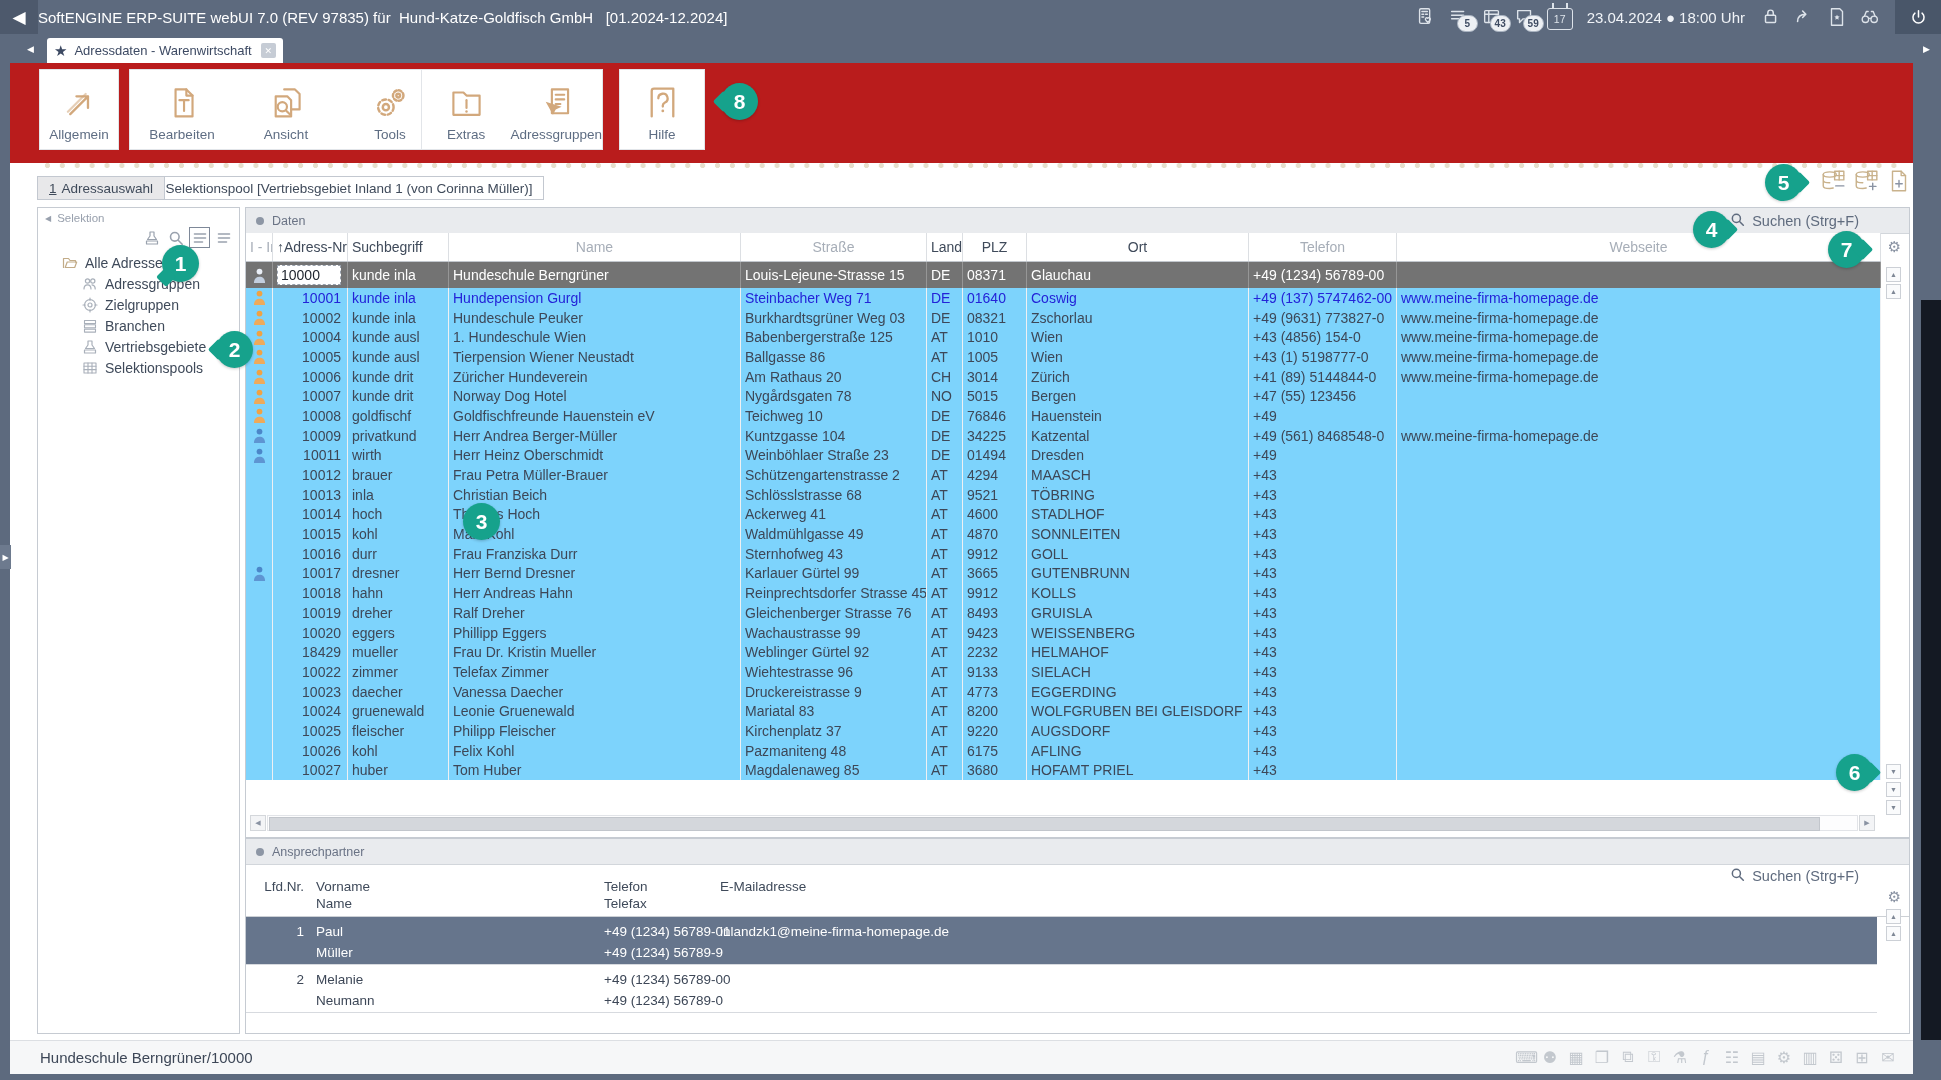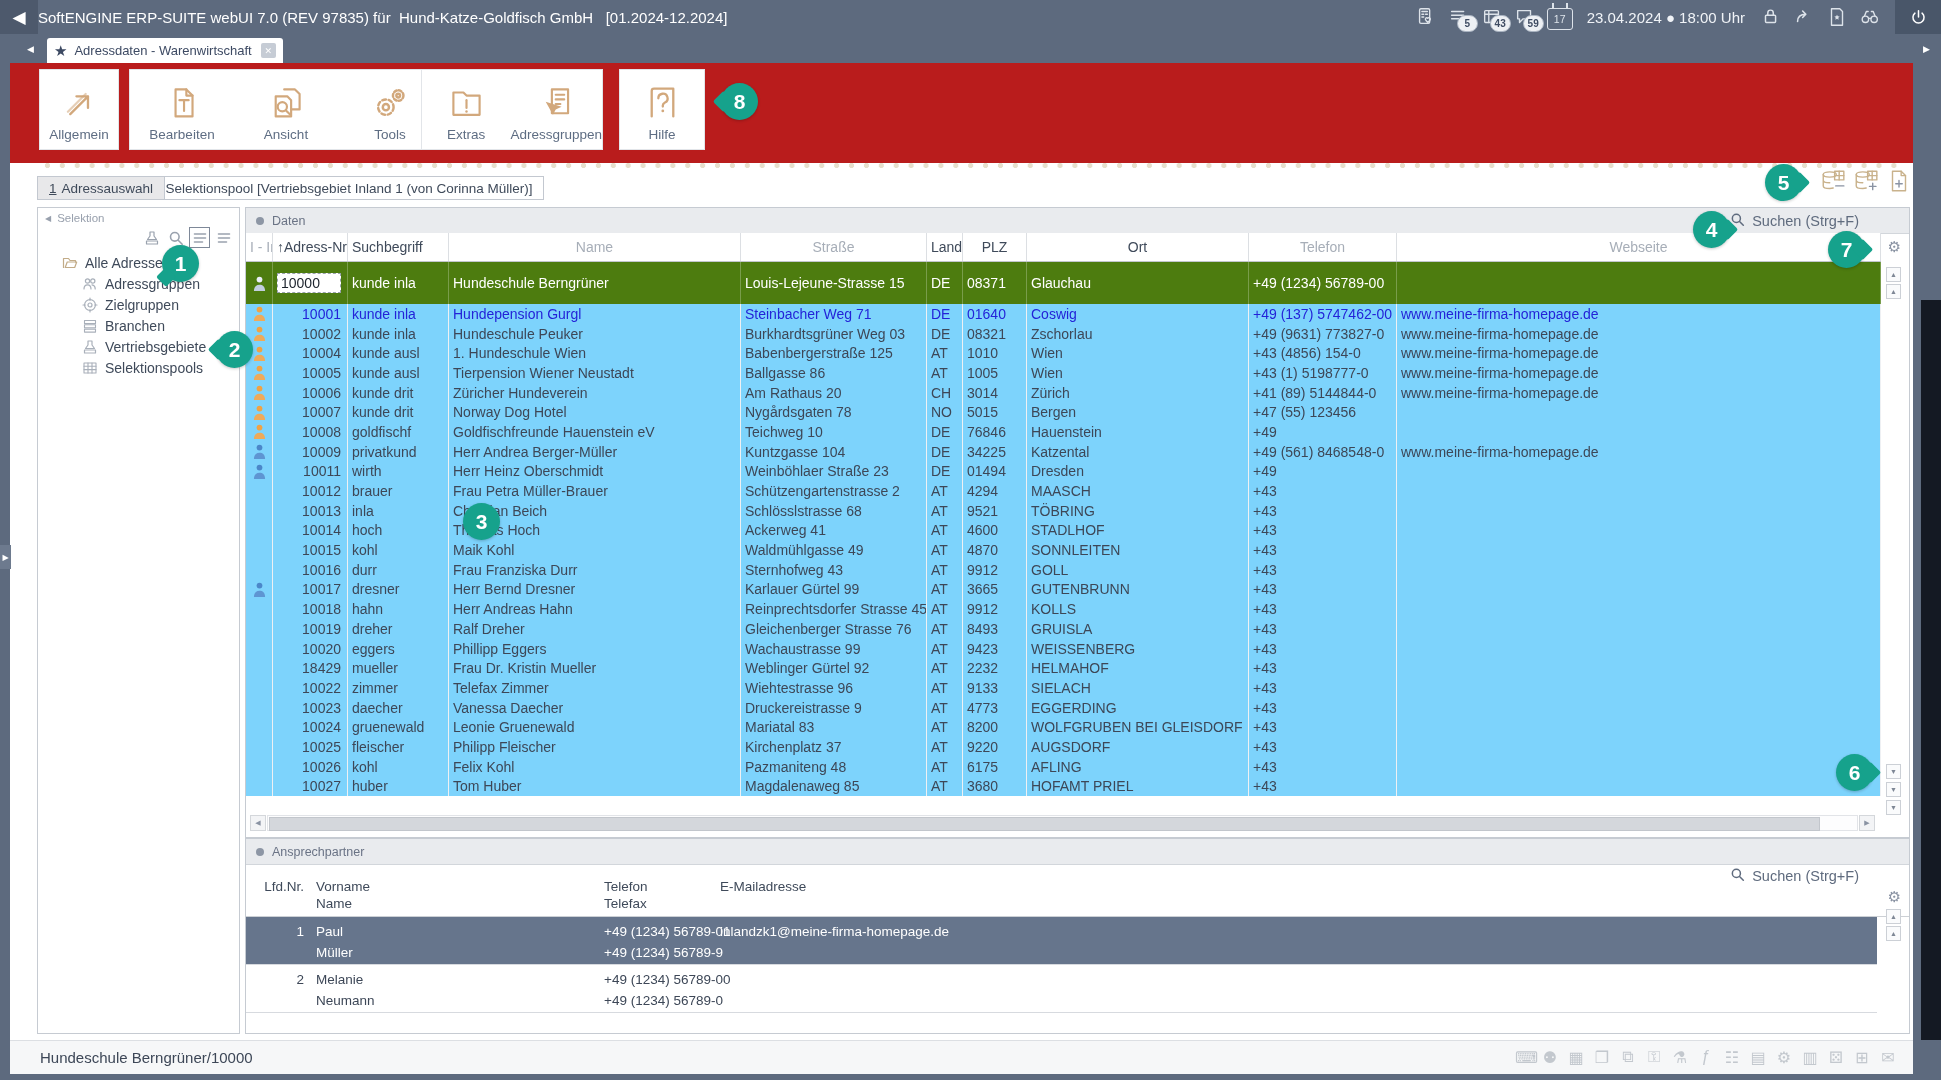--- a/index.html
+++ b/index.html
@@ -92,21 +92,21 @@
   .data-panel .search{right:50px;top:4px}
   .thead{position:absolute;left:0;top:25px;width:1635px;height:28px;display:flex;border-bottom:1px solid #c2c7cd;background:#fff}
   .th{display:flex;align-items:center;box-sizing:border-box;border-right:1px solid #dcdfe3;font-size:14px;
       padding:0 4px;overflow:hidden;white-space:nowrap}
   .th.gray{color:#a7aeb8}.th.dark{color:#3f4a5a}
   .a-c{justify-content:center}.a-l{justify-content:flex-start}
   .c-info{width:27px}.c-nr{width:75px}.c-such{width:101px}.c-name{width:292px}.c-str{width:186px}
   .c-land{width:36px}.c-plz{width:64px}.c-ort{width:222px}.c-tel{width:148px}.c-web{width:484px}
   .tbody{position:absolute;left:0;top:54px;width:1635px}
   .trow{display:flex;height:19.7px;font-size:14px;color:#3d4757;background:#7dd3fc}
-  .trow.selected{height:42px;background:#4d7c0f;color:#fff}
+  .trow.selected{height:26px;background:#737373;color:#fff}
   .trow.linkrow{color:#2323d8}
   .td{box-sizing:border-box;padding:0 4px;border-right:1px solid #eef0f3;overflow:hidden;white-space:nowrap;
       display:flex;align-items:center}
   .td.c-nr{justify-content:flex-end;padding-right:6px}
   .trow.selected .td{border-right-color:rgba(255,255,255,.25)}
   .td .person{width:13px;height:15px;display:block;margin:0 auto}
   .addr-input{width:72px;height:20px;background:#fff;border:1px dashed #99a1ad;color:#1c222c;font-size:14px;
               display:flex;align-items:center;padding:0 3px;box-sizing:border-box;margin-left:auto}
   .data-panel .gear{right:8px;top:31px}
   .vb-u1{right:8px;top:59px}.vb-u2{right:8px;top:76px}

